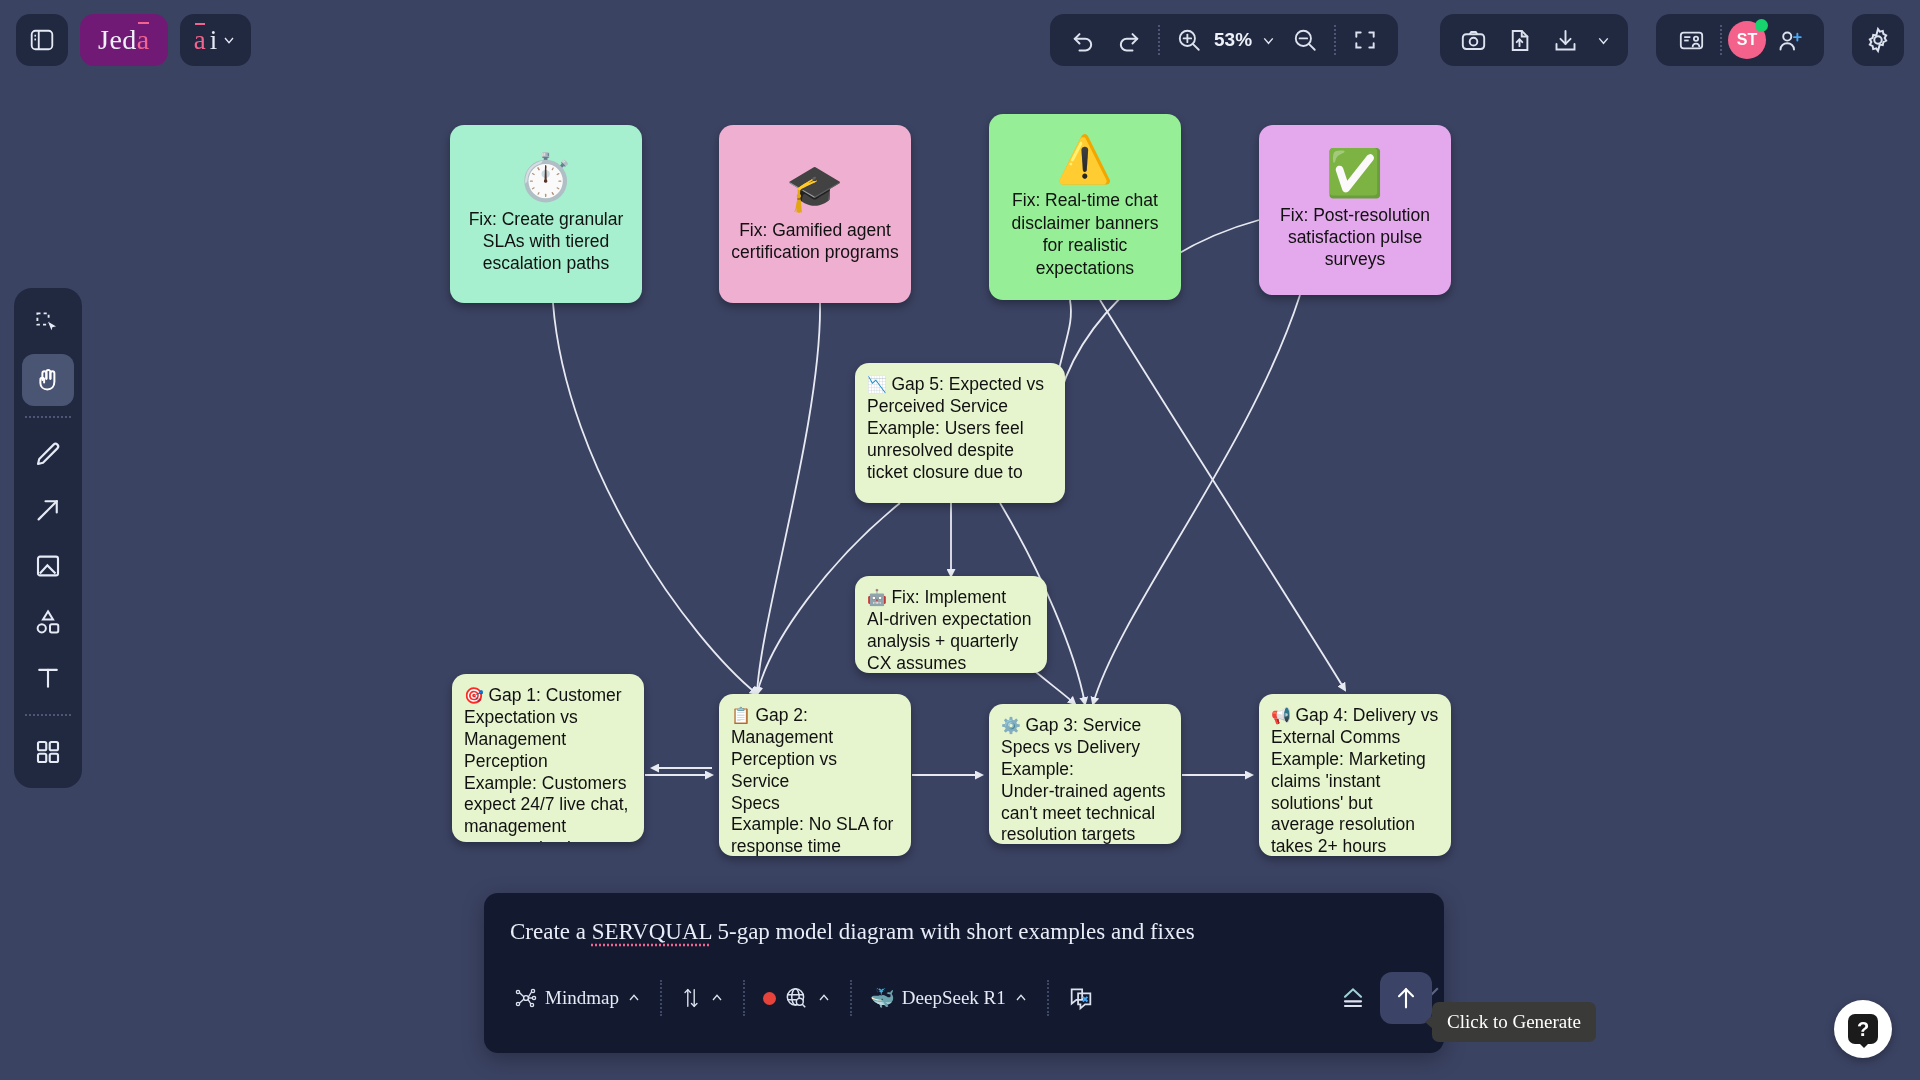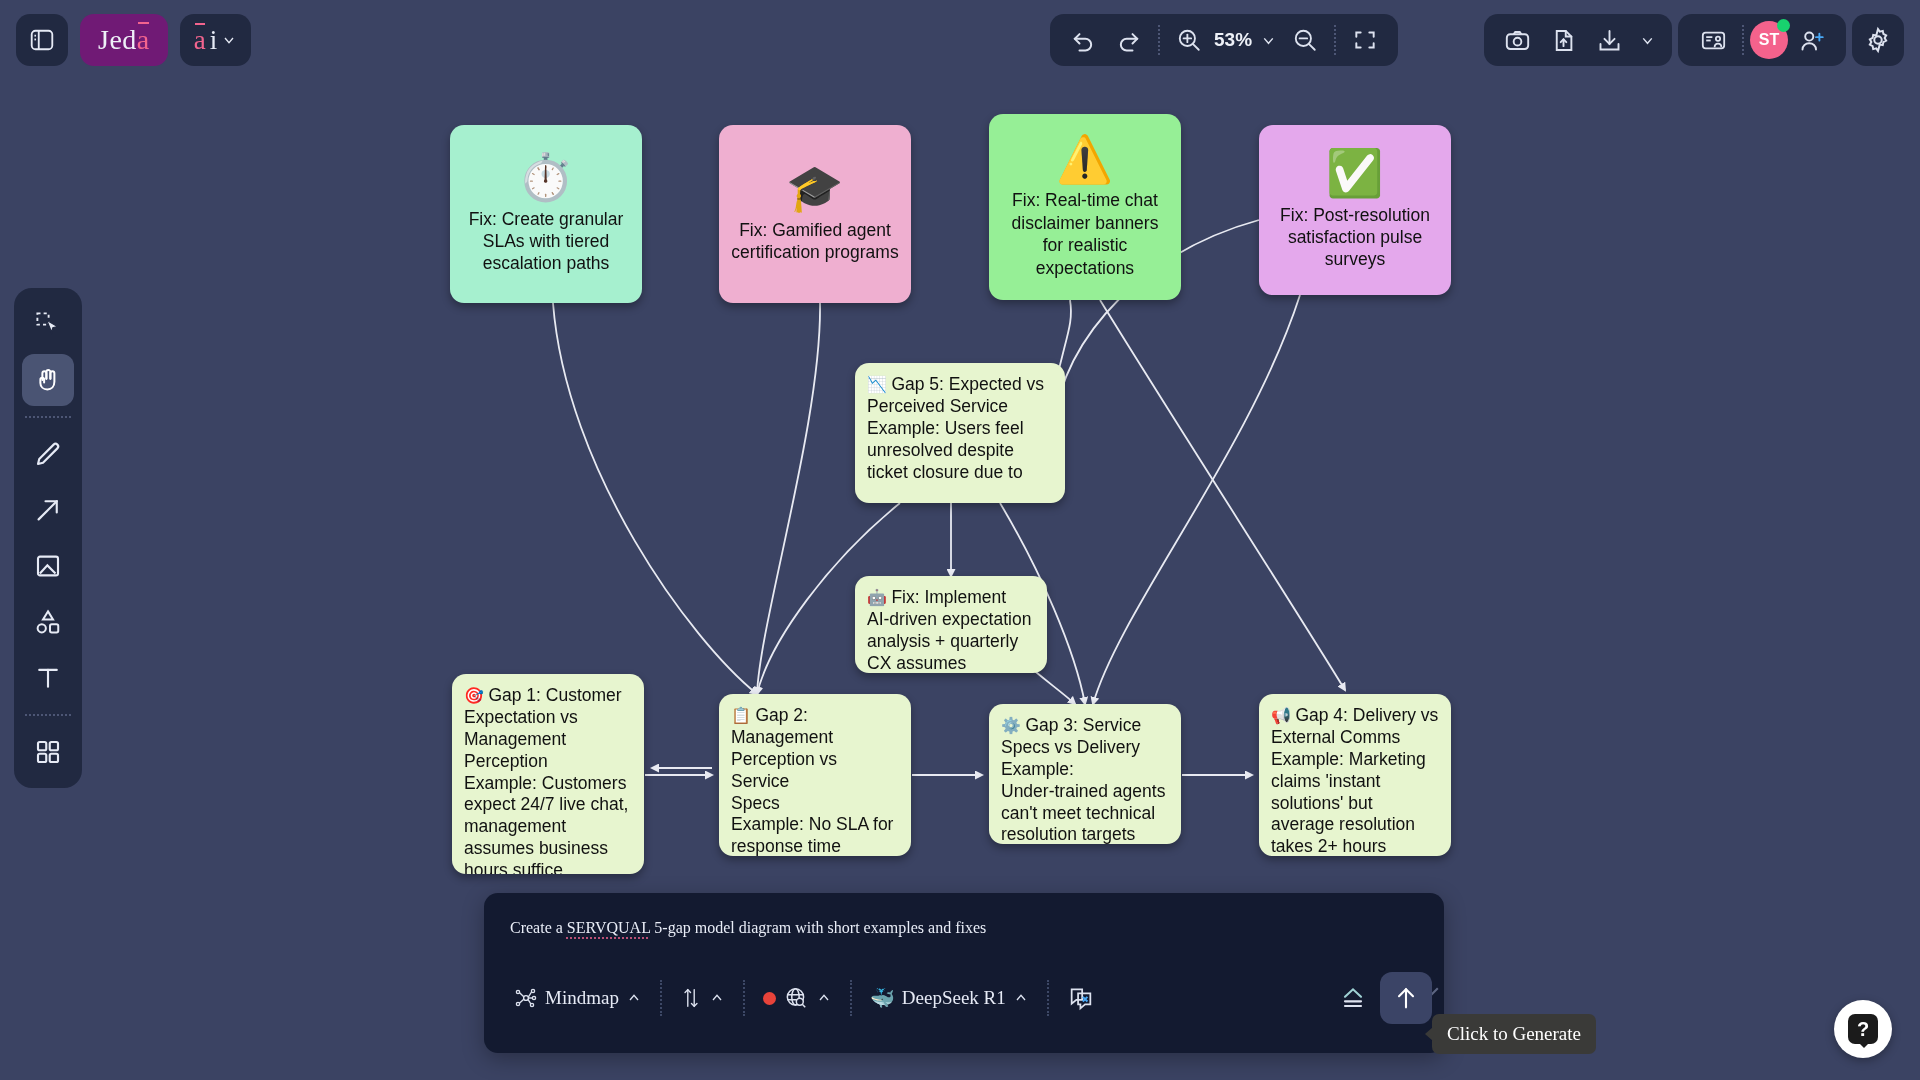--- a/index.html
+++ b/index.html
@@ -42,21 +42,21 @@
     height: 52px; background: #212941; border-radius: 14px;
     display: flex; align-items: center; gap: 4px; padding: 0 14px; cursor: pointer;
   }
   .ai-txt { font-size: 27px; font-family:"Liberation Serif", serif;}
   .ovl { position: relative; display: inline-block; }
   .ovl::before {
     content:""; position:absolute; left:1px; right:1px; top:-2px; height:2px; background: currentColor;
   }
   .tb-center { position: absolute; left: 1050px; display: flex; align-items: center; gap: 14px; }
   .zoomval { font-size: 19px; font-weight: bold; color: #eef1f8; padding: 0 2px; }
-  .tb-right { position: absolute; right: 16px; display: flex; align-items: center; gap: 6px; border-radius: 14px; }
+  .tb-right { position: absolute; right: 16px; display: flex; align-items: center; gap: 28px; border-radius: 14px; }
   .avatar {
     width: 38px; height: 38px; border-radius: 50%; background: #f4628c;
     color: #fff; font-size: 16px; font-weight: bold;
     display: flex; align-items: center; justify-content: center; position: relative; cursor: pointer;
   }
   .avatar .dot {
     position: absolute; right: -2px; top: -2px; width: 13px; height: 13px;
     border-radius: 50%; background: #18d26e;
   }
 
@@ -93,21 +93,21 @@
   .node.gap .emoji { font-size: 16px; }
 
   
   .promptbar {
     position: absolute; left: 484px; top: 893px; width: 960px; height: 160px;
     background: #131a30; border-radius: 14px; z-index: 35;
     box-shadow: 0 6px 22px rgba(0,0,0,.3);
   }
   .prompt-text {
     position: absolute; left: 26px; top: 26px; right: 26px;
-    font-size: 16px; color: #e9edf7; font-family:"Liberation Serif", serif;
+    font-size: 23px; color: #e9edf7; font-family:"Liberation Serif", serif;
   }
   .prompt-text u { text-decoration: underline; text-decoration-color: #f2648e;
      text-decoration-style: dotted; text-underline-offset: 5px; }
   .resize-grip {
     position: absolute; right: 8px; bottom: 58px; width: 12px; height: 12px;
     border-bottom: 2px solid #7d88a6; transform: rotate(-45deg); opacity:.7;
   }
   .prow {
     position: absolute; left: 18px; right: 12px; bottom: 26px; height: 58px;
     display: flex; align-items: center; gap: 0px;
@@ -119,21 +119,21 @@
   .pdiv { width:0; height: 36px; border-left: 2px dotted #3d4866; margin: 0 6px; }
   .send {
     width: 52px; height: 52px; background: #3b4466; border-radius: 12px;
     display: flex; align-items: center; justify-content: center; cursor: pointer;
     margin-left: 4px;
   }
   .tooltip {
     position: absolute; left: 1432px; top: 1002px; height: 40px;
     background: #3a3a38; color: #fff; border-radius: 7px;
     display: flex; align-items: center; padding: 0 15px;
-    font-size: 19px; z-index: 50; font-family:"Liberation Serif", serif;margin-top:12px;
+    font-size: 19px; z-index: 50; font-family:"Liberation Serif", serif;
   }
   .tooltip::before {
     content:""; position: absolute; left: -7px; top: 13px;
     border-top: 7px solid transparent; border-bottom: 7px solid transparent;
     border-right: 8px solid #3a3a38;
   }
   .helpbtn {
     position: absolute; right: 28px; bottom: 22px; width: 58px; height: 58px;
     background: #fff; border-radius: 50%; display:flex; align-items:center;
     justify-content:center; z-index: 50; cursor: pointer;
@@ -216,21 +216,21 @@
         <div>Example: Users feel</div>
         <div>unresolved despite</div>
         <div>ticket closure due to</div>
       </div>
       <div class="node gap" style="left: 855px; top: 576px; width: 192px; height: 97px;">
         <div><span class="emoji">🤖 </span>Fix: Implement</div>
         <div>AI-driven expectation</div>
         <div>analysis + quarterly</div>
         <div>CX assumes</div>
       </div>
-      <div class="node gap" style="left: 452px; top: 674px; width: 192px; height: 200px;">
+      <div class="node gap" style="left: 452px; top: 674px; width: 192px; height: 168px;">
         <div><span class="emoji">🎯 </span>Gap 1: Customer</div>
         <div>Expectation vs</div>
         <div>Management</div>
         <div>Perception</div>
         <div>Example: Customers</div>
         <div>expect 24/7 live chat,</div>
         <div>management</div>
         <div>assumes business</div>
         <div>hours suffice</div>
       </div>

